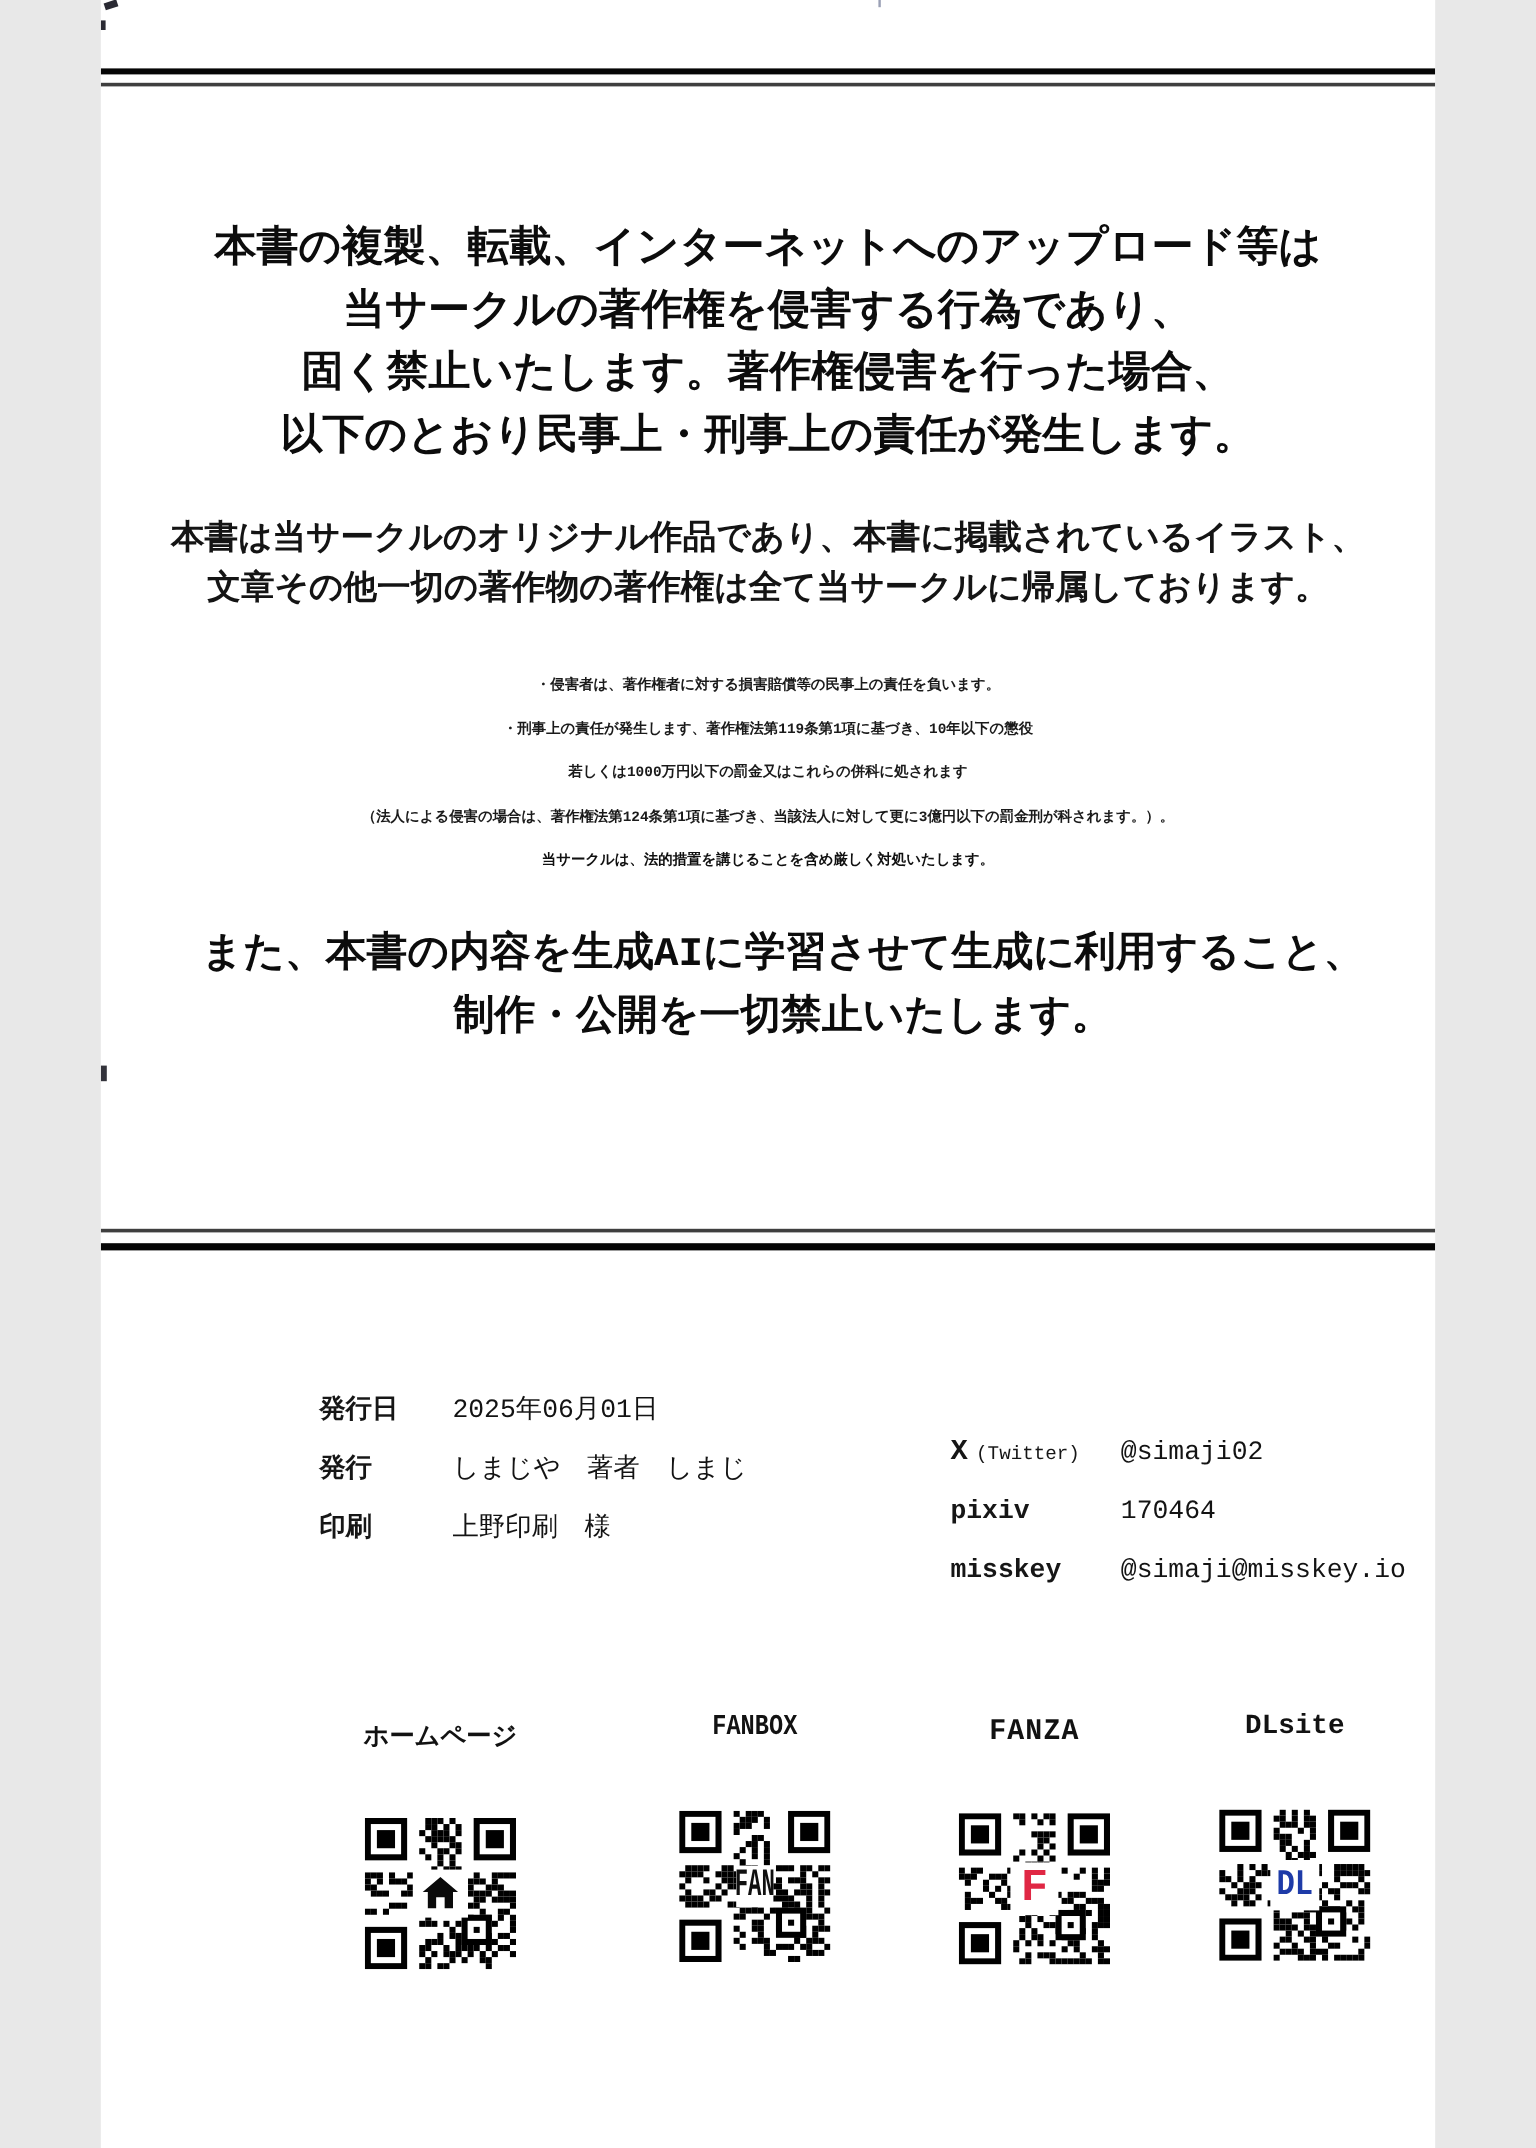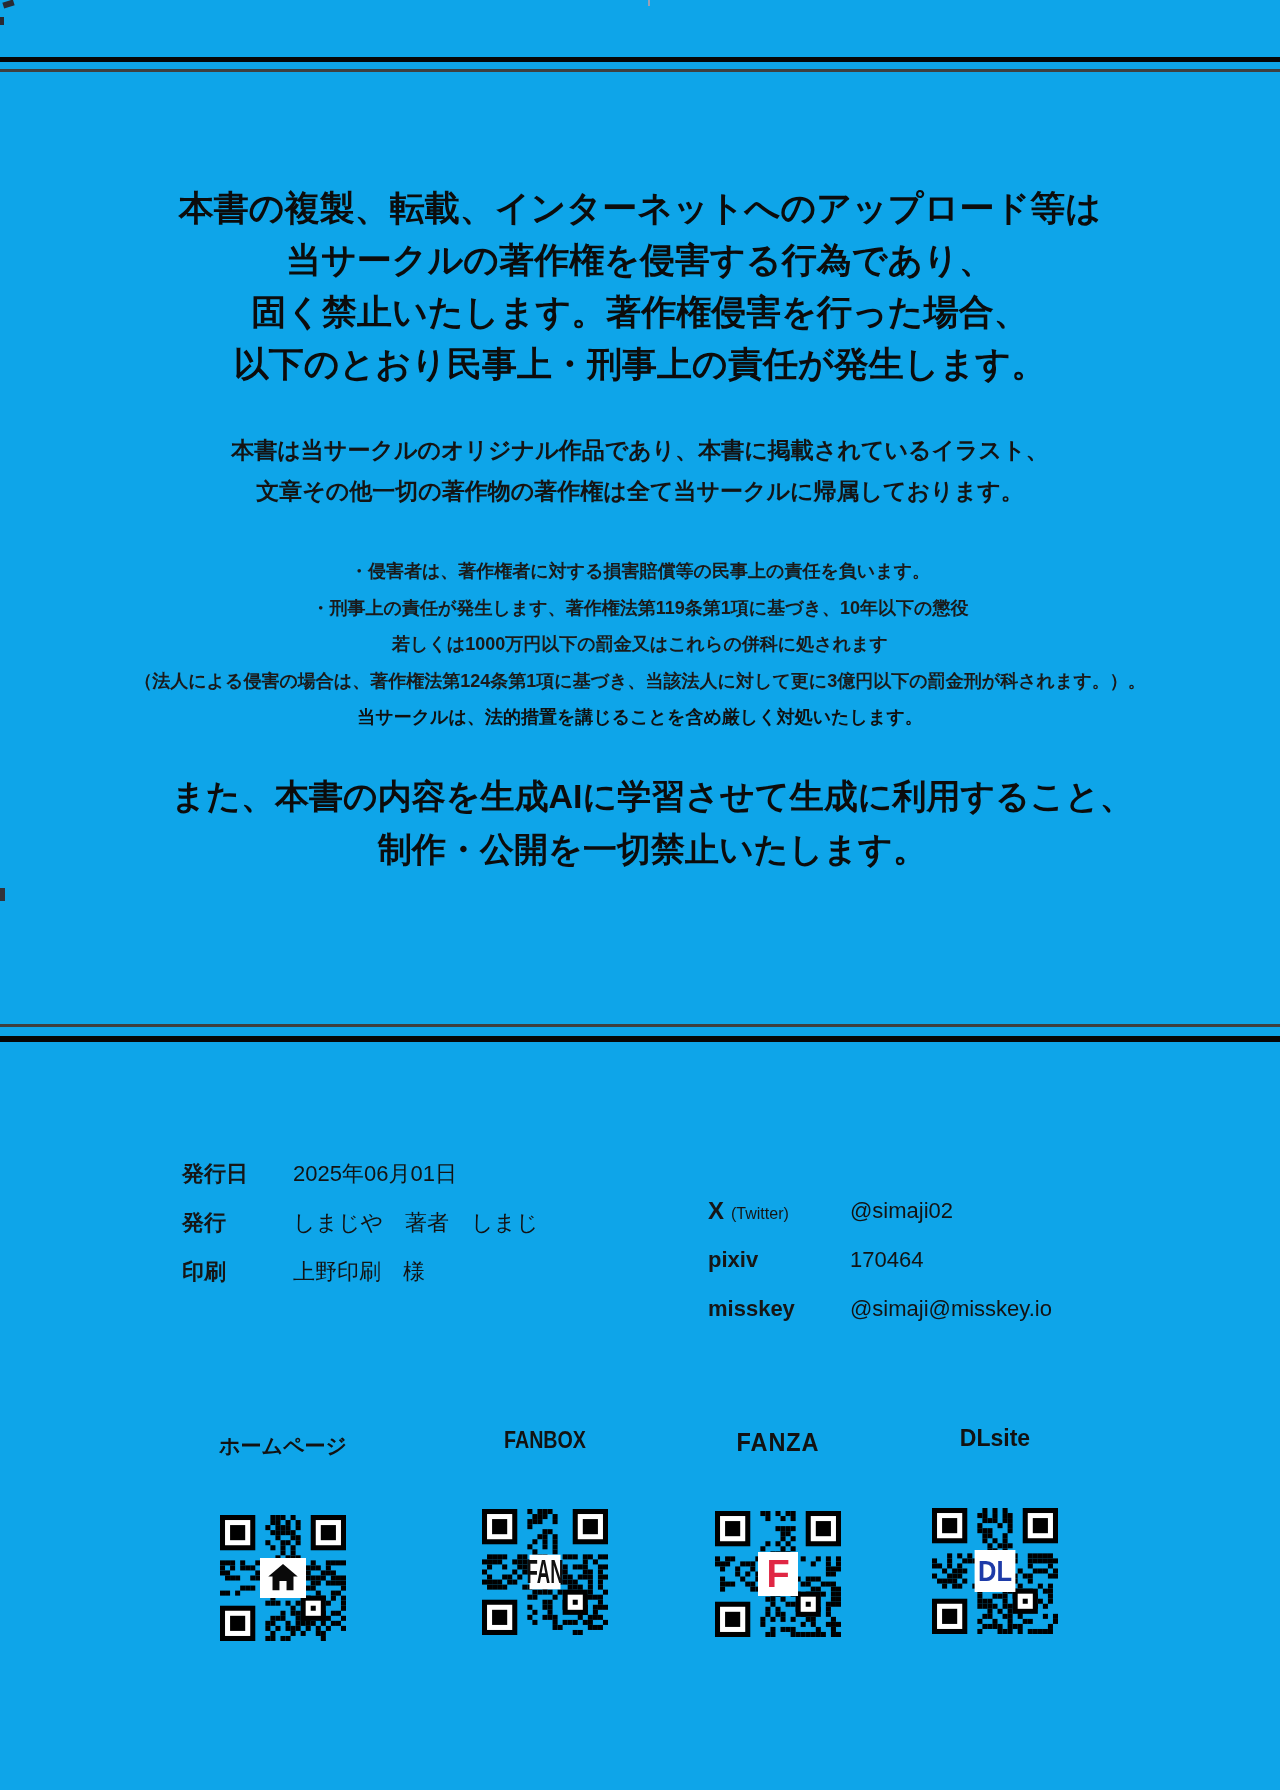--- a/index.html
+++ b/index.html
@@ -1,39 +1,39 @@
 <!DOCTYPE html>
 <html><head>
 <meta charset="utf-8">
 <style>
   html,body{margin:0;padding:0;background:#e8e8e8;}
   .page{
-    position:relative;width:1280px;height:1790px;background:#0ea5e9;
+    position:relative;width:1112px;height:1790px;background:#ffffff;
     margin:0 auto;overflow:hidden;color:#101010;
-    font-family:Liberation Sans, sans-serif;
+    font-family:Liberation Mono, monospace;
   }
   
   .rule{position:absolute;left:0;right:0;}
   .rule-top-thick{top:57px;height:5px;background:#060606;}
   .rule-top-thin{top:69px;height:3px;background:#3f3f3f;}
   .rule-bottom-thin{top:1024px;height:3px;background:#3f3f3f;}
   .rule-bottom-thick{top:1036px;height:6px;background:#060606;}
 
   
   .artifact{position:absolute;background:#2a2a33;}
   .a1{left:3px;top:1px;width:11px;height:6px;transform:rotate(-18deg);}
   .a2{left:0;top:17px;width:4px;height:8px;}
   .a3{left:648px;top:0;width:2px;height:6px;background:#9aa0b5;}
   .a4{left:0;top:888px;width:5px;height:13px;background:#33333b;}
 
   
   .tblock{position:absolute;left:0;right:0;text-align:center;white-space:nowrap;}
   .heading-xl{top:182px;font-size:35px;line-height:52px;font-weight:700;letter-spacing:0;color:#0c0c0c;}
-  .para-md{top:430px;font-size:23px;line-height:41px;font-weight:600;color:#141414;}
-  .legal-sm{top:553px;font-size:18px;line-height:36.5px;font-weight:600;color:#1a1a1a;}
+  .para-md{top:430px;font-size:28px;line-height:41px;font-weight:600;color:#141414;}
+  .legal-sm{top:553px;font-size:12px;line-height:36.5px;font-weight:600;color:#1a1a1a;}
   .legal-sm .legal-strong{font-weight:700;color:#101010;}
   .ai-xl{top:770px;font-size:34px;line-height:53px;font-weight:700;color:#0c0c0c;margin-left:25px;}
 
   
   .colophon-left{position:absolute;left:182px;top:1149px;}
   .colophon-right{position:absolute;left:708px;top:1186px;}
   .c-row{height:49px;display:flex;align-items:center;font-size:22px;font-weight:600;color:#161616;}
   .colophon-left .c-label{width:111px;flex:0 0 111px;}
   .colophon-right .c-label{width:142px;flex:0 0 142px;display:flex;align-items:baseline;}
   .c-label-sub{font-size:16px;font-weight:500;margin-left:7px;text-align:right;}

